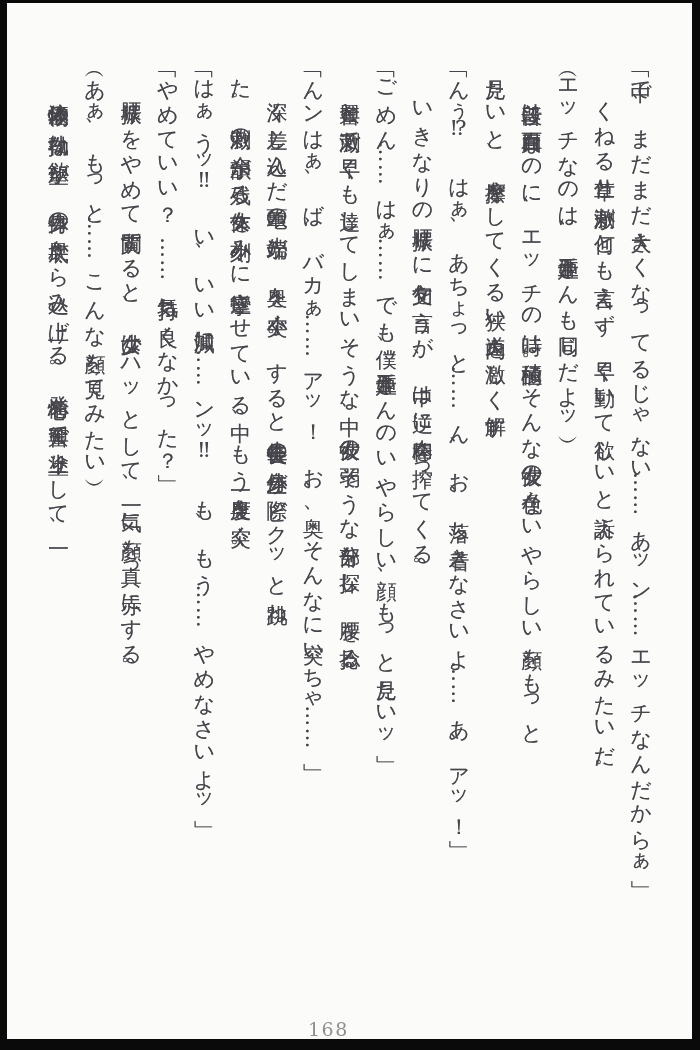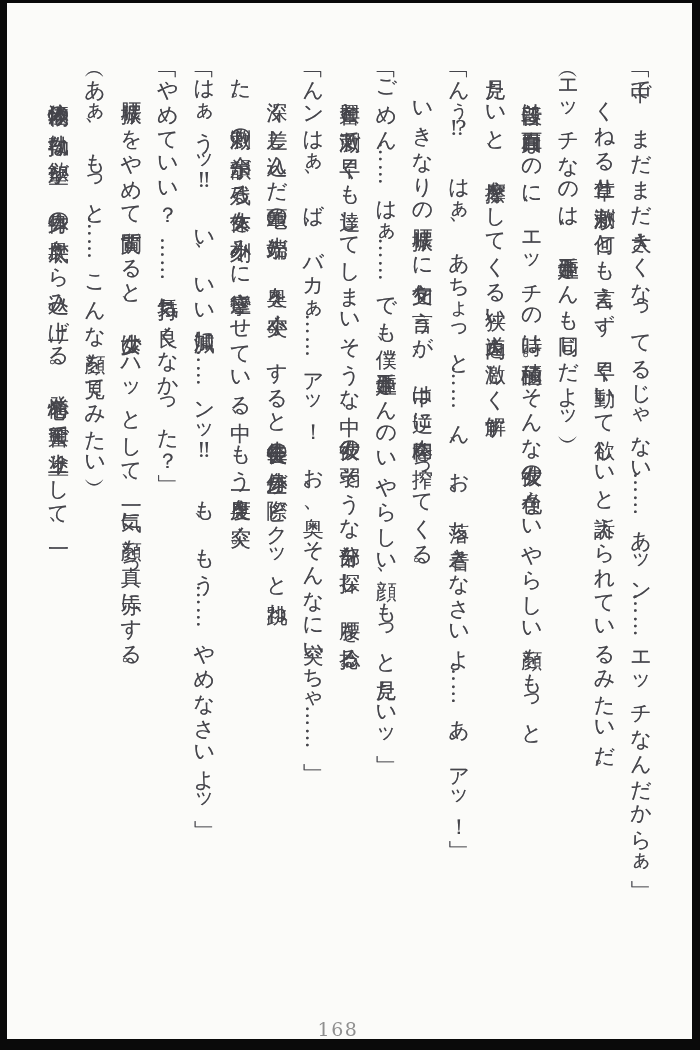--- a/index.html
+++ b/index.html
@@ -21,21 +21,21 @@
     font-size:21px;
     letter-spacing:1.4px;
   }
   .col{
     line-height:36.4px;
     white-space:nowrap;
     text-shadow:0 0 0.4px rgba(70,70,78,0.55);
   }
   .page-number{
     position:absolute;left:301px;top:1015px;width:60px;
-    font-size:19px;letter-spacing:1.5px;text-align:center;
+    font-size:19px;letter-spacing:1.5px;text-align:left;
     color:var(--pagenum,#8f8f8f);
     font-family:"DejaVu Serif","Liberation Serif",serif;
   }
 </style>
 </head>
 <body style="background: rgb(10, 10, 10);">
 
 <div class="page">
   <div class="text-block">
     <div class="col">「中で、まだまだ大きくなってるじゃない……あッン……エッチなんだからぁ」</div>

